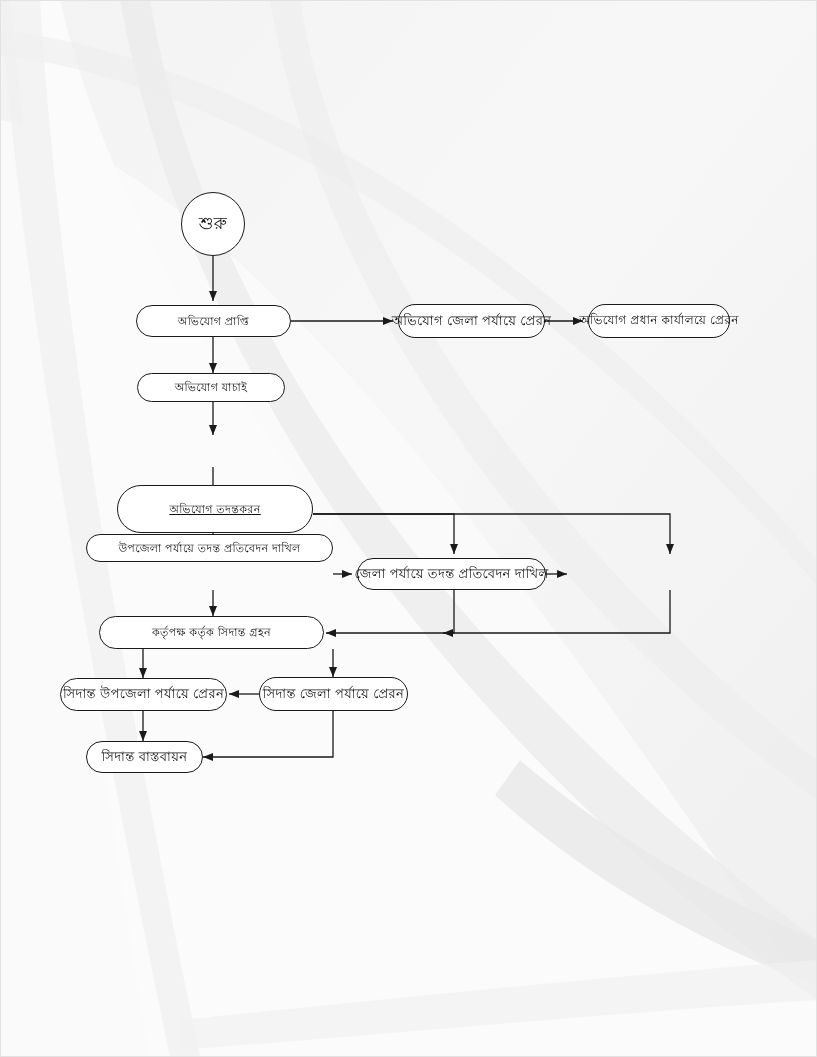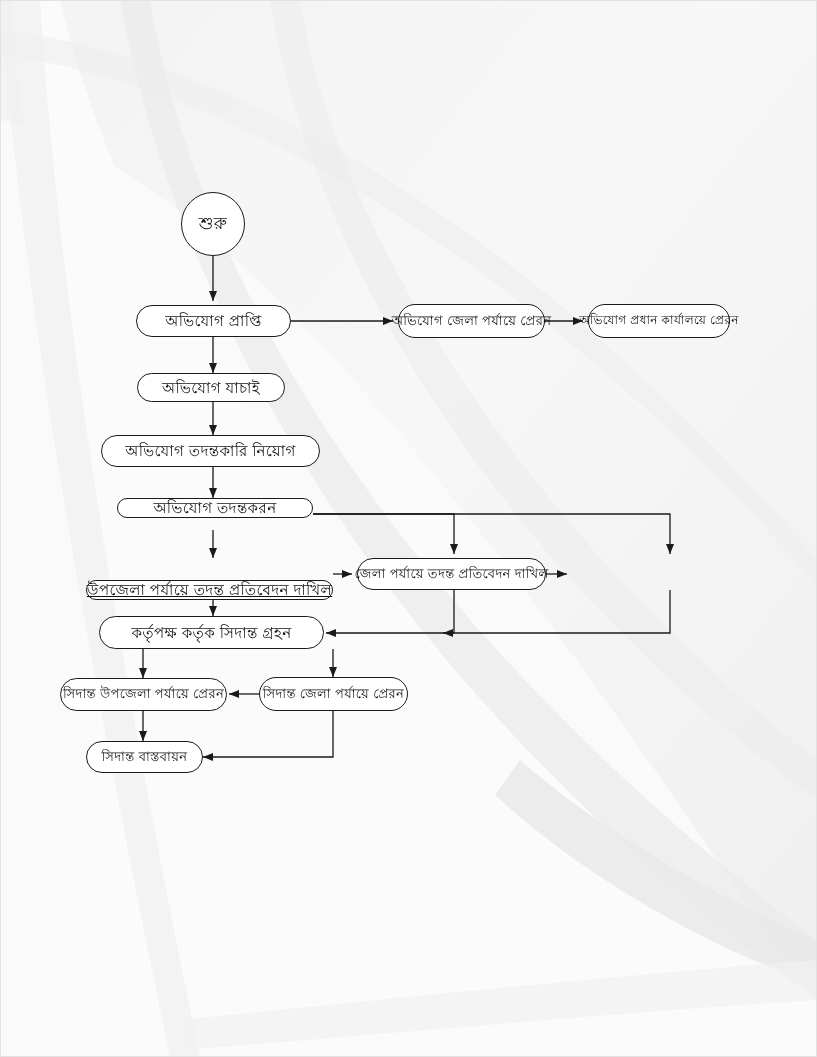--- a/index.html
+++ b/index.html
@@ -47,21 +47,21 @@
   .node.process {
     border-radius: 999px;
   }
   .node-label {
     display: block;
     padding: 0 8px;
     white-space: nowrap;
     letter-spacing: 0.4px;
   }
   .fs-start { font-size: 17px; }
-  .fs-main  { font-size: 15px; }
+  .fs-main  { font-size: 11px; }
   .fs-small { font-size: 13px; }
   .fs-tiny  { font-size: 12px; }
 </style>
 </head>
 <body>
 
 <div id="canvas">
 
   <svg id="bg-layer" viewBox="0 0 817 1057" xmlns="http://www.w3.org/2000/svg">
     <defs>
@@ -144,29 +144,26 @@
   </div>
 
   <div class="node process" style="left:588px; top:304px; width:142px; height:34px;">
     <span class="node-label fs-tiny">অভিযোগ প্রধান কার্যালয়ে প্রেরন</span>
   </div>
 
   <div class="node process" style="left:137px; top:373px; width:148px; height:29px;">
     <span class="node-label fs-main">অভিযোগ যাচাই</span>
   </div>
 
-  <div class="node process" style="left:101px; top:435px; width:219px; height:32px;">
-    <span class="node-label fs-main">অভিযোগ তদন্তকারি নিয়োগ</span>
-  </div>
 
-  <div class="node process" style="left:117px; top:498px; width:196px; height:20px;">
+  <div class="node process" style="left:117px; top:485px; width:196px; height:48px;text-decoration:underline;">
     <span class="node-label fs-main">অভিযোগ তদন্তকরন</span>
   </div>
 
-  <div class="node process" style="left:86px; top:580px; width:247px; height:20px;text-decoration:underline;">
+  <div class="node process" style="left:86px; top:534px; width:247px; height:28px;">
     <span class="node-label fs-main">উপজেলা পর্যায়ে তদন্ত প্রতিবেদন দাখিল</span>
   </div>
 
   <div class="node process" style="left:357px; top:558px; width:189px; height:32px;">
     <span class="node-label fs-small">জেলা পর্যায়ে তদন্ত প্রতিবেদন দাখিল</span>
   </div>
 
 
   <div class="node process" style="left:99px; top:616px; width:225px; height:33px;">
     <span class="node-label fs-main">কর্তৃপক্ষ কর্তৃক সিদান্ত গ্রহন</span>

